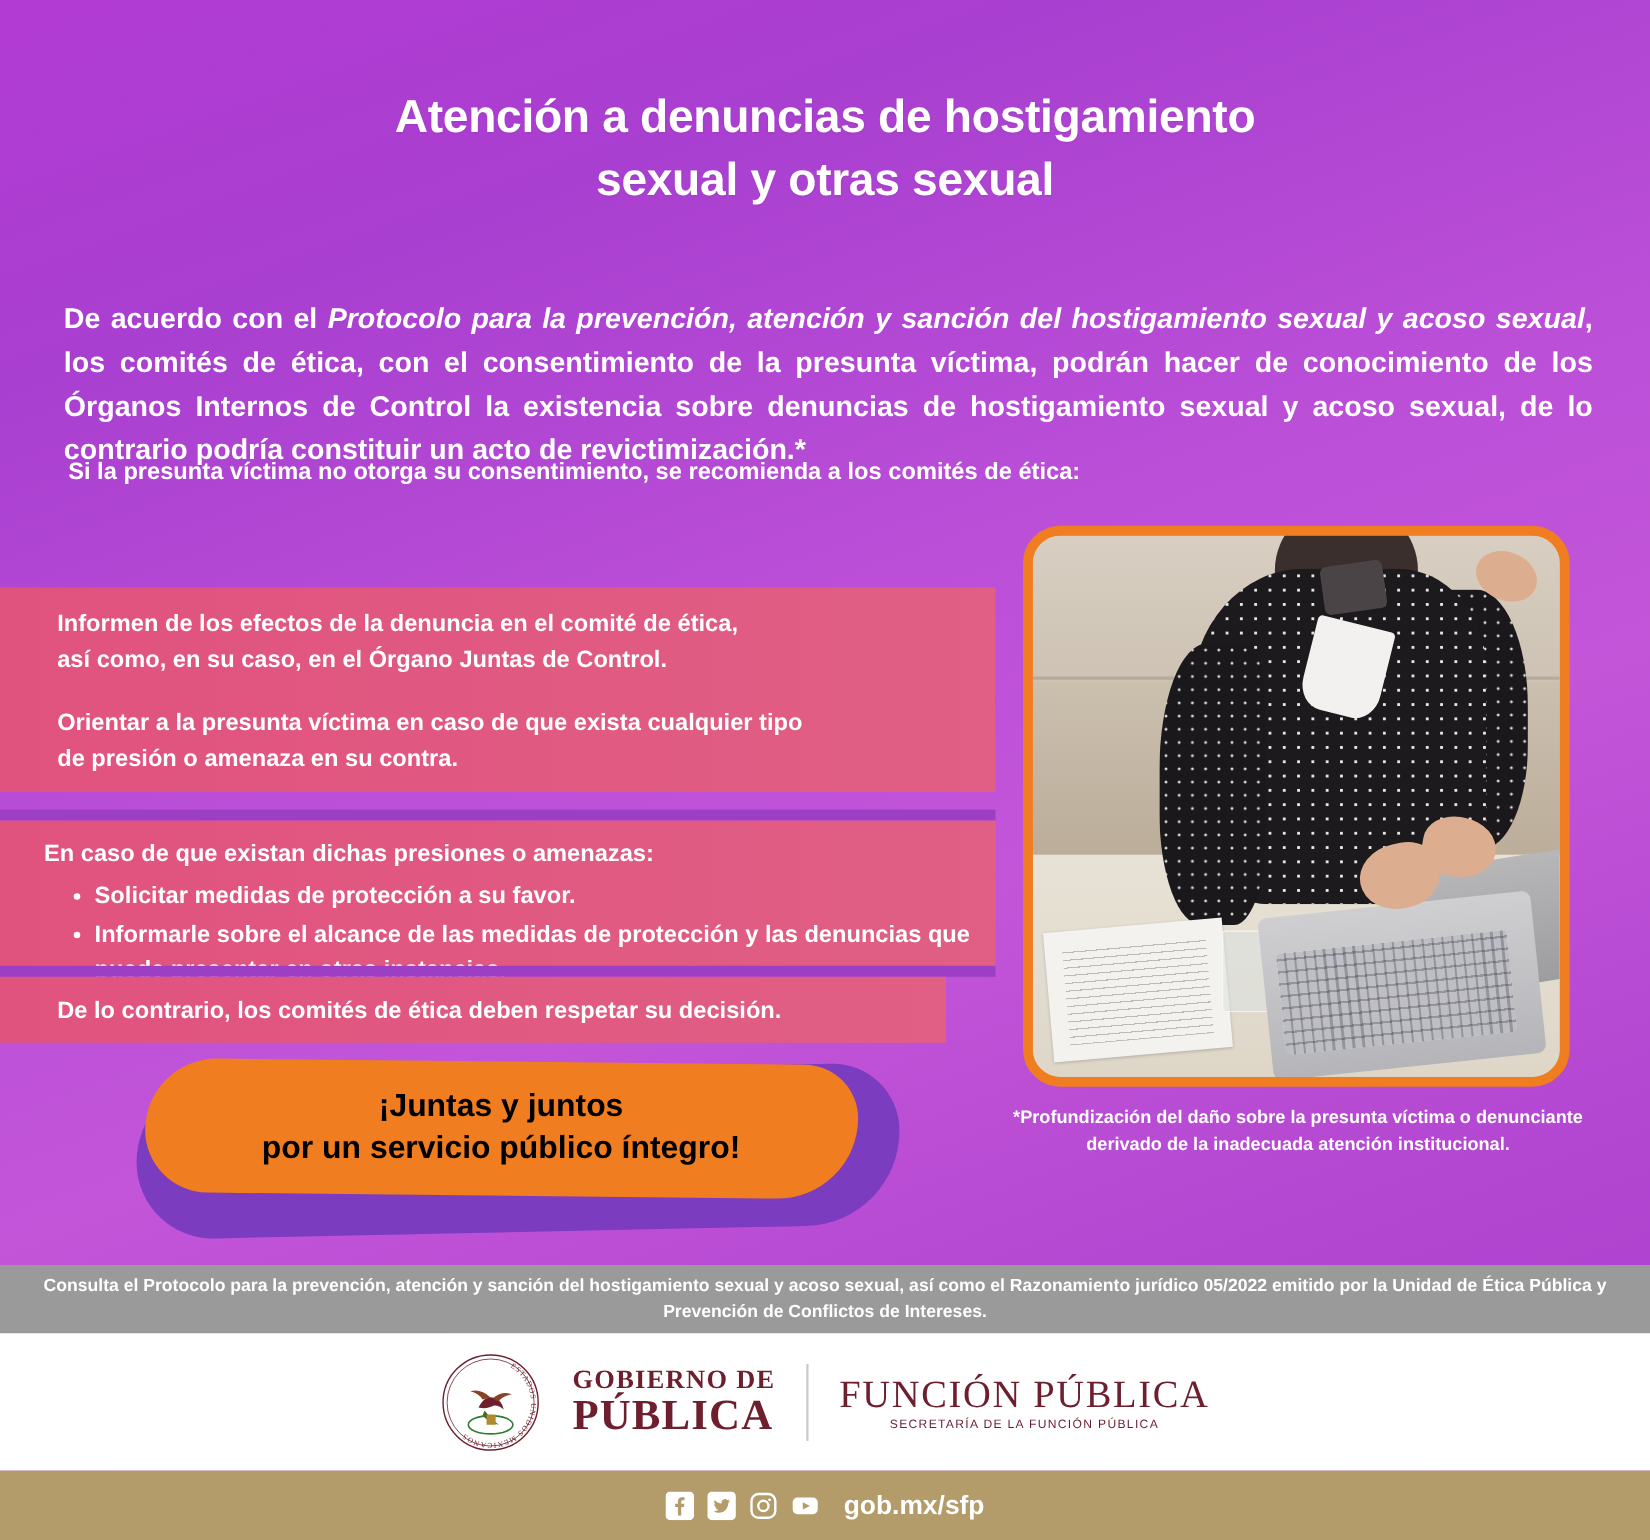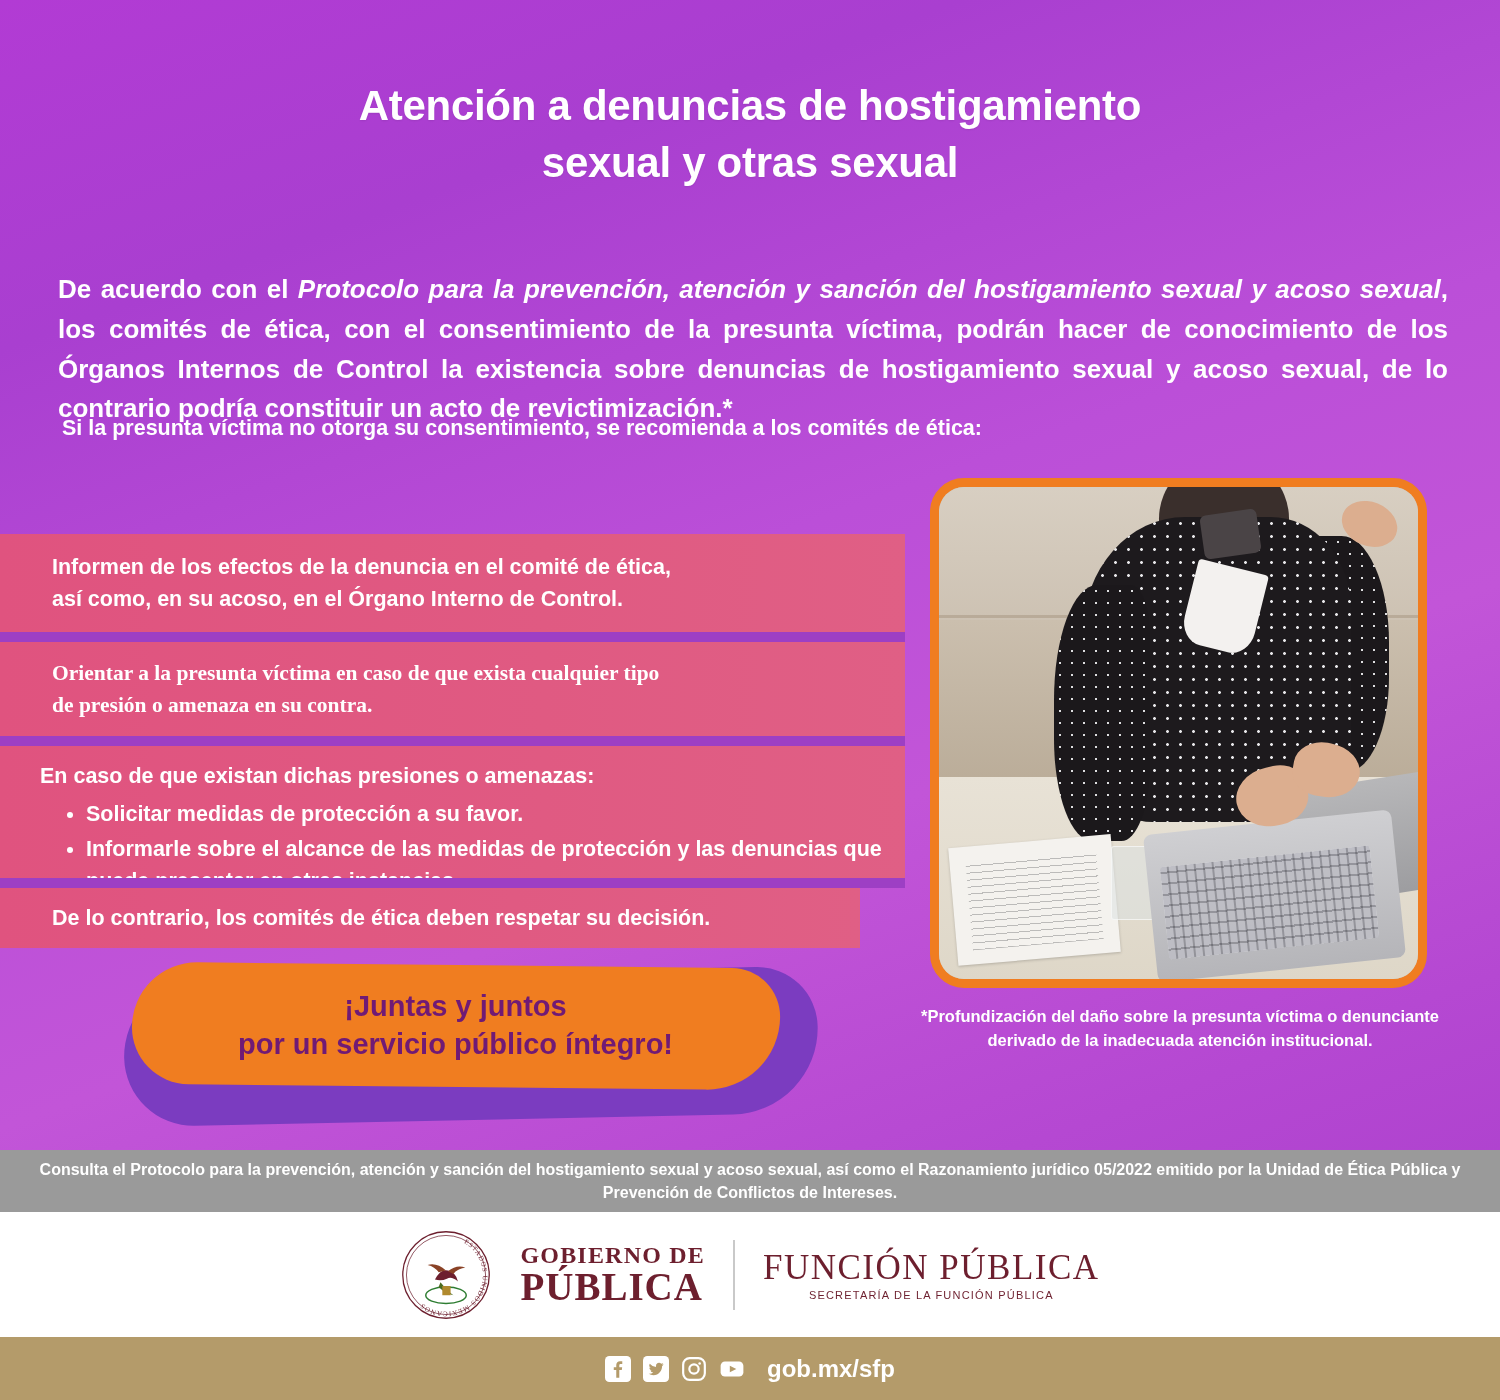--- a/index.html
+++ b/index.html
@@ -144,21 +144,21 @@
     background:#7b3cc0; border-radius: 90px 70px 100px 80px;
     transform: rotate(-1.2deg);
   }
   .cta-blob {
     position:absolute; left: 14px; top: 0; width: 648px; height: 122px;
     background:#f07d20; border-radius: 80px 60px 90px 70px;
     transform: rotate(0.6deg);
     display:flex; align-items:center; justify-content:center;
   }
   .cta-text {
-    color:#701a75; font-size: 29px; font-weight: bold;
+    color:#000000; font-size: 29px; font-weight: bold;
     text-align:center; line-height:1.3; transform: rotate(-0.6deg);
   }
   
   .consult {
     position:absolute; left:0; top:1150px; width:100%; height:62px;
     background:#9a9a9a; color:#ffffff;
     font-size: 16px; font-weight: 600; line-height:1.45;
     display:flex; align-items:center; justify-content:center; text-align:center;
     padding: 0 20px;
   }
@@ -195,25 +195,25 @@
   </div>
 
   <div class="intro">
     <span>De acuerdo con el </span><span class="ital">Protocolo para la prevención, atención y sanción del hostigamiento sexual y acoso sexual</span><span>, los comités de ética, con el consentimiento de la presunta víctima, podrán hacer de conocimiento de los Órganos Internos de Control la existencia sobre denuncias de hostigamiento sexual y acoso sexual, de lo contrario podría constituir un acto de revictimización.*</span>
   </div>
 
   <div class="intro-2">Si la presunta víctima no otorga su consentimiento, se recomienda a los comités de ética:</div>
 
   <div class="band" style="top:534px; height:98px; width:905px;">
     <div class="inner" style="white-space:pre-line;">Informen de los efectos de la denuncia en el comité de ética,
-así como, en su acoso, en el Órgano Interno de Control.</div>
+así como, en su caso, en el Órgano Juntas de Control.</div>
   </div>
   <div class="band-sep" style="top:632px; width:905px;"></div>
 
-  <div class="band" style="top:642px; height:94px; width:905px;font-family:Liberation Serif, serif;">
+  <div class="band" style="top:626px; height:94px; width:905px;">
     <div class="inner" style="white-space:pre-line;">Orientar a la presunta víctima en caso de que exista cualquier tipo
 de presión o amenaza en su contra.</div>
   </div>
   <div class="band-sep" style="top:736px; width:905px;"></div>
 
   <div class="band" style="top:746px; height:132px; width:905px; align-items:flex-start;">
     <div class="inner" style="padding-top:14px;padding-left:40px;">
       <div>En caso de que existan dichas presiones o amenazas:</div>
       <ul>
         <li>Solicitar medidas de protección a su favor.</li>

